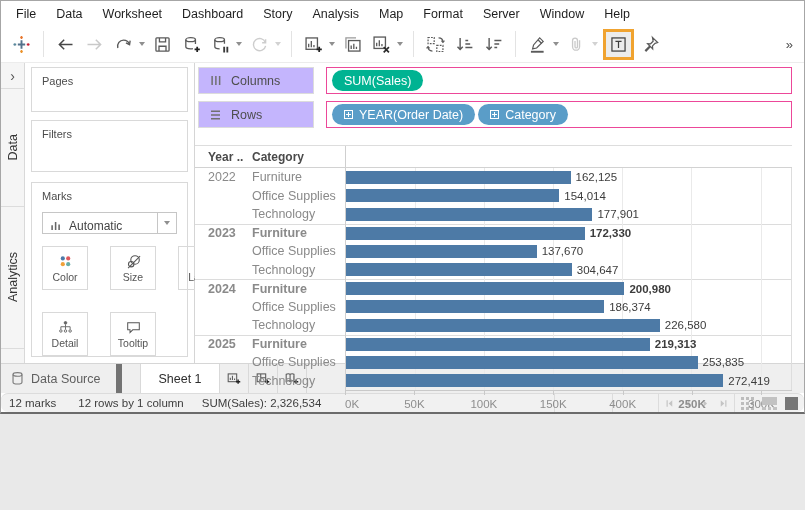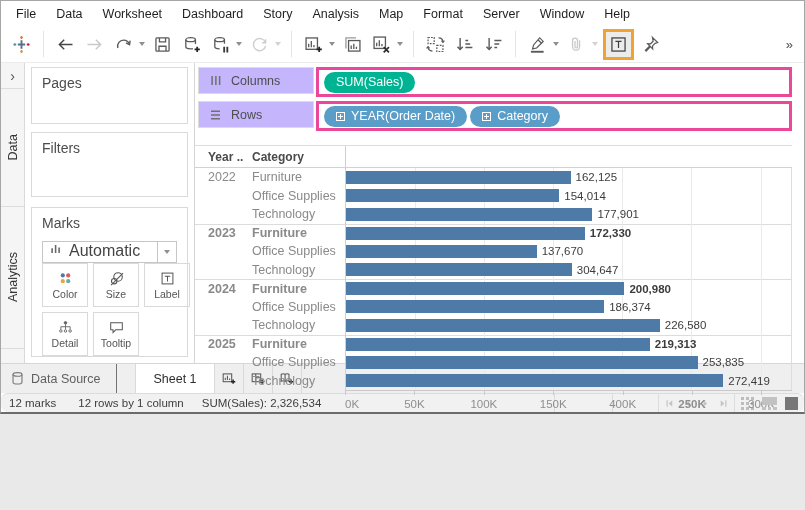--- a/index.html
+++ b/index.html
@@ -33,44 +33,44 @@
          color:#555;font-size:14px;}
   .vtab{display:flex;align-items:center;justify-content:center;border-bottom:1px solid #dcdcdc;}
   .vtab span{writing-mode:vertical-rl;transform:rotate(180deg);font-size:12.5px;color:#333;}
   .vtab-data{height:118px;}
   .vtab-analytics{height:142px;}
 
   
   .lpane{width:170px;flex:0 0 auto;background:#fff;border-right:1px solid #d5d5d5;
          display:flex;flex-direction:column;padding:4px 6px 6px 6px;}
   .pbox{border:1px solid #d9d9d9;background:#fff;}
-  .pbox-title{padding:7px 10px 4px 10px;font-size:14px;color:#4c4c4c;}
+  .pbox-title{padding:7px 10px 4px 10px;font-size:11px;color:#4c4c4c;}
   .box-pages{height:64px;margin-bottom:8px;}
   .box-filters{height:74px;margin-bottom:10px;}
   .box-marks{flex:1 1 auto;display:flex;flex-direction:column;}
-  .autodd{margin:6px 10px 0 10px;height:22px;border:1px solid #c6c6c6;display:flex;align-items:flex-start;
-          font-size:16px;color:#444;}
+  .autodd{margin:6px 10px 12px 10px;height:22px;border:1px solid #c6c6c6;display:flex;align-items:flex-end;
+          font-size:12px;color:#444;}
   .autodd .dd-label{flex:1;}
   .dd-ic{margin:0 6px 0 6px;}
   .dd-caretbox{width:19px;align-self:stretch;border-left:1px solid #c6c6c6;display:flex;align-items:center;justify-content:center;}
-  .marks-grid{display:grid;grid-template-columns:repeat(3,46px);gap:5px;padding:0 10px;text-align:center;}
+  .marks-grid{display:grid;grid-template-columns:repeat(3,46px);gap:22px;padding:0 10px;text-align:center;}
   .mkbtn{height:44px;border:1px solid #d9d9d9;display:flex;flex-direction:column;align-items:center;justify-content:center;gap:1px;}
   .mkbtn .mklabel{font-size:10.5px;color:#555;}
 
   
   .content{flex:1 1 auto;display:flex;flex-direction:column;min-width:0;background:#fff;}
 
   
   .shelf-row{display:flex;margin:0 12px 0 3px;height:27px;}
   .shelf-row.first{margin-top:4px;}
   .shelf-row.second{margin-top:7px;}
   .shelf-head{width:116px;flex:0 0 auto;border:1px solid #dcdcdc;display:flex;align-items:center;
               font-size:12.5px;color:#4e4e4e;background:#c4b5fd;}
   .shelf-head svg{margin:0 8px 0 9px;}
-  .shelf-area{flex:1;border:3px solid #ec4899;margin-left:2px;display:flex;align-items:center;padding:12px 2px;background:#fff;}
+  .shelf-area{flex:1;border:1px solid #ec4899;margin-left:12px;display:flex;align-items:center;padding:12px 2px;background:#fff;}
   .pill{height:21px;border-radius:11px;color:#fff;font-size:12.5px;display:flex;align-items:center;
         padding:0 12px;margin-left:3px;white-space:nowrap;}
   .pill-plus{width:9px;height:9px;border:1px solid #fff;position:relative;margin-right:6px;flex:0 0 auto;}
   .pill-plus::before{content:"";position:absolute;left:1px;right:1px;top:3px;height:1px;background:#fff;}
   .pill-plus::after{content:"";position:absolute;top:1px;bottom:1px;left:3px;width:1px;background:#fff;}
 
   
   .sheet{flex:1;position:relative;margin:17px 12px 0 0;}
   .sheet-header{display:grid;grid-template-columns:57px 93px 1fr;height:23px;align-items:center;
                 border-top:1px solid #ddd;border-bottom:1px solid #d2d2d2;font-size:12px;font-weight:bold;color:#4a4a4a;}
@@ -88,21 +88,21 @@
   .bar-label{margin-left:5px;font-size:11.5px;color:#3c3c3c;white-space:nowrap;}
   .axis{margin-left:150px;border-top:1px solid #c9c9c9;position:relative;height:52px;}
   .axis-tick{position:absolute;top:0;width:1px;height:4px;background:#c9c9c9;}
   .axis-lab{position:absolute;top:7px;font-size:11.5px;color:#8e8e8e;transform:translateX(-50%);white-space:nowrap;}
   .axis-lab.firsttick{transform:none;}
   .axis-title{position:absolute;top:28px;left:0;right:0;text-align:center;font-size:12.5px;color:#4f4f4f;}
 
   
   .tabsbar{height:30px;flex:0 0 auto;background:#efefef;border-top:1px solid #d6d6d6;display:flex;align-items:stretch;}
   .tab-ds{display:flex;align-items:center;gap:7px;padding:0 16px 0 10px;color:#5f5f5f;font-size:12.5px;
-          border-right:1px solid #737373;margin-right:18px;}
+          border-right:6px solid #737373;margin-right:18px;}
   .tab-sheet{background:#fff;border-left:1px solid #d9d9d9;border-right:1px solid #d9d9d9;
              display:flex;align-items:center;padding:0 17px;font-size:12.5px;color:#2e2e2e;}
   .newbtn{width:29px;display:flex;align-items:center;justify-content:center;border-right:1px solid #d9d9d9;}
 
   
   .statusbar{height:19px;flex:0 0 auto;background:#f1f1f1;border-top:1px solid #dcdcdc;display:flex;
              align-items:center;font-size:11.5px;color:#3d3d3d;border-radius:7px;}
   .st-marks{margin-left:8px;}
   .st-dims{margin-left:22px;}
   .st-agg{margin-left:18px;}

